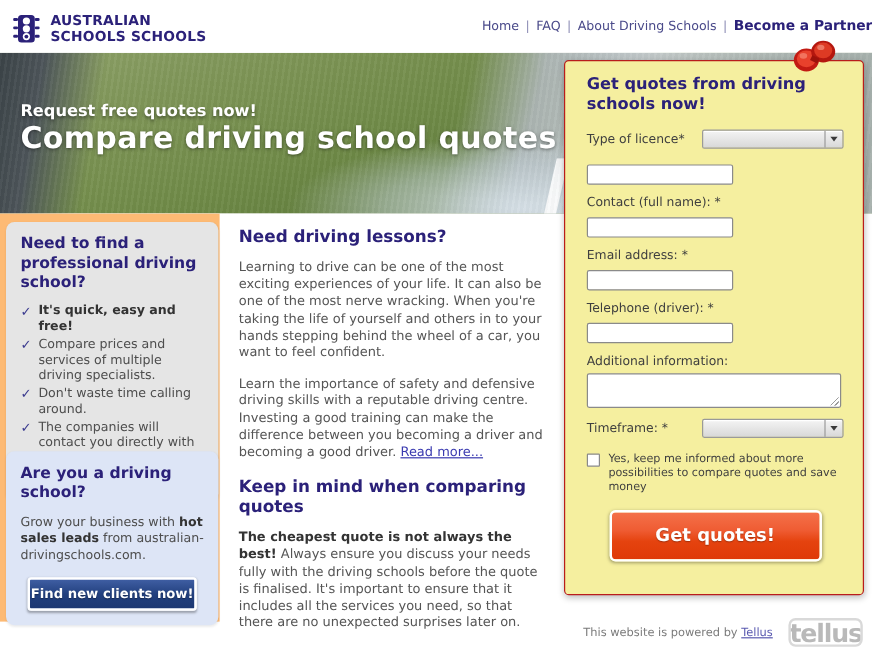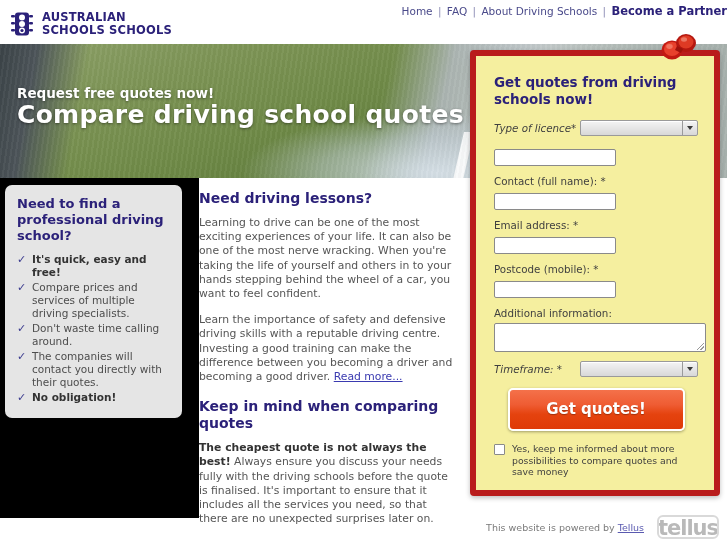--- a/index.html
+++ b/index.html
@@ -28,21 +28,21 @@
   }
   #logo-mark { width: 26px; height: 26px; flex: 0 0 26px; }
   #logo-text {
     font-family: "DejaVu Sans", "Liberation Sans", sans-serif;
     font-weight: bold; font-size: 11.5px; line-height: 11.5px;
     color: #2b2179; letter-spacing: .2px; white-space: nowrap;
   }
   #logo-text .l2 { display: block; margin-top: 2px; }
 
   #topnav {
-    position: absolute; right: 0px; top: 4px;
+    position: absolute; right: 0px; top: 14px;
     font-size: 10.5px; color: #4a4a8a;
     white-space: nowrap;
   }
   #topnav a {
     color: #4a4a8a; text-decoration: none;
   }
   #topnav .sep { color: #8d8db5; margin: 0 2px; }
   #topnav .partner {
     color: #2b2179; font-weight: bold; font-size: 11.5px;
   }
@@ -109,22 +109,22 @@
   #hero-sub {
     margin-top: 3px;
     font-size: 13.5px; font-weight: bold; color: #ffffff;
     text-shadow: 0 1px 3px rgba(0,0,0,.45);
     white-space: nowrap;
   }
 
   
   #left-col {
     position: absolute; left: 0; top: 178px;
-    width: 199px; height: 340px;
-    background: #000000;
+    width: 183px; height: 340px;
+    background: #fdba74;
   }
   .side-box {
     position: absolute; left: 5px;
     width: 177px;
     border-radius: 7px;
     padding: 11px 12px 12px 12px;
   }
   #box-need {
     top: 7px;
     background: #e5e5e5;
@@ -187,44 +187,44 @@
   }
   .content-p a { color: #3a3ab0; }
   .content-p b { color: #333; }
   #sec2 { margin-top: 14px; }
 
   
   #form-panel {
     position: absolute; left: 470px; top: 50px;
     width: 250px; height: 446px;
     background: #f5ef9f;
-    border: 6px solid #b91c1c;
+    border: 1px solid #b91c1c;
     border-radius: 4px;
     box-shadow: 0 2px 5px rgba(0,0,0,.25);
-    padding: 18px 16px 0 18px;
+    padding: 11px 16px 0 18px;
   }
   #pin {
     position: absolute; left: 660px; top: 30px;
     width: 38px; height: 34px;
     z-index: 9;
   }
   #form-title {
     font-size: 13.5px; font-weight: bold; color: #2b2179;
     line-height: 17px; margin: 0 0 12px 0;
   }
   .field { margin-bottom: 9px; }
   .field-label {
     font-size: 10.3px; color: #3f3f3f; display: block;
     margin-bottom: 4px;
   }
   .row-inline {
     display: flex; align-items: center; justify-content: space-between;
     margin-bottom: 11px;
   }
-  .row-inline .field-label { margin-bottom: 0; font-style: italic; }
+  .row-inline .field-label { margin-bottom: 0; }
   .sel {
     position: relative;
     width: 118px; height: 16px;
     background: linear-gradient(#f4f4f4, #d8d8d8);
     border: 1px solid #9a9a9a;
     border-radius: 2px;
     box-shadow: inset 0 1px 0 #fff;
   }
   .sel .arrow-btn {
     position: absolute; right: 0; top: 0;
@@ -383,20 +383,25 @@
           <span class="tick">✓</span>
           <span>The companies will contact you directly with their quotes.</span>
         </li>
         <li class="strong">
           <span class="tick">✓</span>
           <span>No obligation!</span>
         </li>
       </ul>
     </div>
 
+    <div class="side-box" id="box-school">
+      <div class="side-title">Are you a driving school?</div>
+      <p id="school-copy"><span>Grow your business with </span><b>hot sales leads</b><span> from australian-drivingschools.com.</span></p>
+      <div id="find-clients">Find new clients now!</div>
+    </div>
   </div>
 
   <div id="content">
     <div id="sec1">
       <h2 class="content-h">Need driving lessons?</h2>
       <p class="content-p">Learning to drive can be one of the most exciting experiences of your life. It can also be one of the most nerve wracking. When you're taking the life of yourself and others in to your hands stepping behind the wheel of a car, you want to feel confident.</p>
       <p class="content-p"><span>Learn the importance of safety and defensive driving skills with a reputable driving centre. Investing a good training can make the difference between you becoming a driver and becoming a good driver. </span><a href="#">Read more...</a></p>
     </div>
 
     <div id="sec2">
@@ -436,46 +441,46 @@
       <label class="field-label">Contact (full name): *</label>
       <input class="txt" type="text" value="" style="">
     </div>
 
     <div class="field">
       <label class="field-label">Email address: *</label>
       <input class="txt" type="text" value="" style="">
     </div>
 
     <div class="field">
-      <label class="field-label">Postcode (mobile): *</label>
+      <label class="field-label">Telephone (driver): *</label>
       <input class="txt" type="text" value="" style="">
     </div>
 
     <div class="field">
       <label class="field-label">Additional information:</label>
       <div class="ta"></div>
     </div>
 
     <div class="row-inline">
       <label class="field-label">Timeframe: *</label>
       <div class="sel">
         <span></span>
         <span class="arrow-btn">
             <i></i>
           </span>
       </div>
     </div>
 
-    <div id="submit-wrap">
-      <div id="get-quotes">Get quotes!</div>
-    </div>
-
     <div id="checkbox-row">
       <div id="optin-box"></div>
       <div id="optin-label">Yes, keep me informed about more possibilities to compare quotes and save money</div>
+    </div>
+
+    <div id="submit-wrap">
+      <div id="get-quotes">Get quotes!</div>
     </div>
   </div>
 
   <div id="footer">
     <div id="powered"><span>This website is powered by </span><a href="#">Tellus</a></div>
     <div id="tellus-logo">
       <span id="tellus-word">tellus</span>
     </div>
   </div>
 

